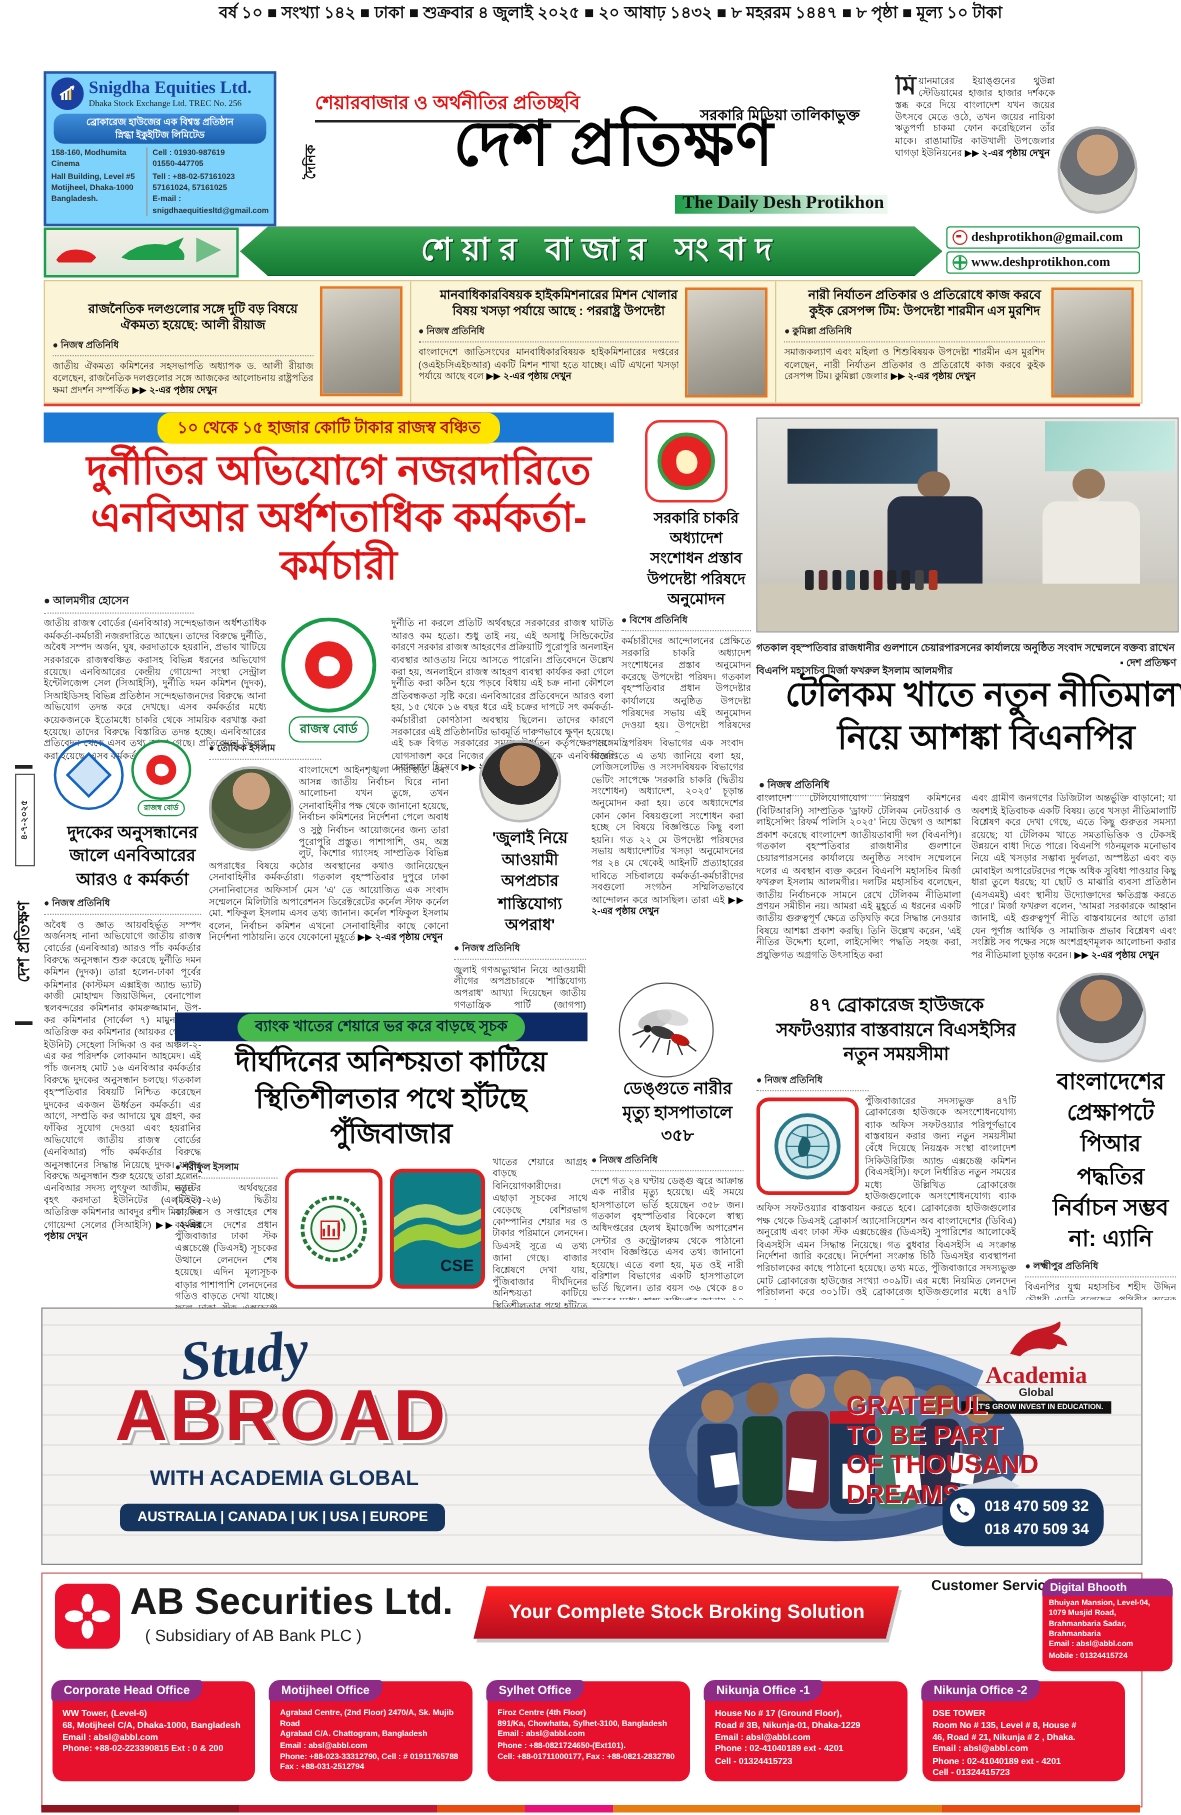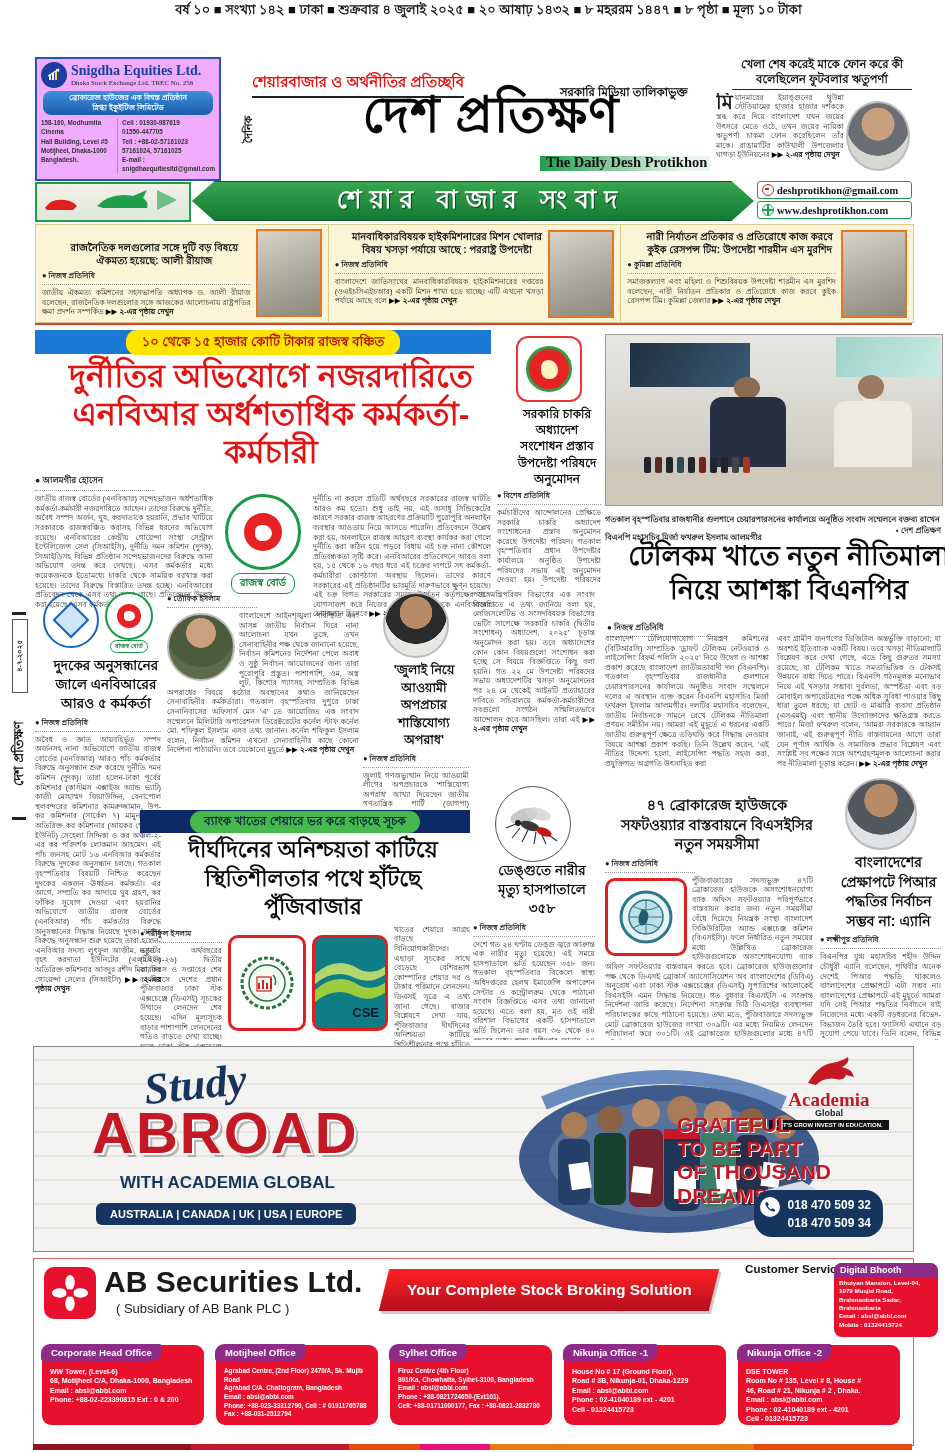--- a/index.html
+++ b/index.html
@@ -32,21 +32,21 @@
   .office-body{position:absolute;left:8px;top:22px;right:6px;font-size:7px;font-weight:bold;line-height:1.35;}
   .mic{width:7px;height:16px;background:#23242a;border-radius:2px;margin:0 2px;display:inline-block;}
 </style>
 </head>
 <body>
 
 <div id="page">
 
   <div class="abs ctr" style="left:0;top:27;width:945px;font-size:13px;font-weight:bold;">বর্ষ ১০ ■ সংখ্যা ১৪২ ■ ঢাকা ■ শুক্রবার ৪ জুলাই ২০২৫ ■ ২০ আষাঢ় ১৪৩২ ■ ৮ মহররম ১৪৪৭ ■ ৮ পৃষ্ঠা ■ মূল্য ১০ টাকা</div>
 
-  <div class="abs" style="left:35px;top:57px;width:182px;height:120px;border:2px solid #2b56a8;background:#f0abfc;">
+  <div class="abs" style="left:35px;top:57px;width:182px;height:120px;border:2px solid #2b56a8;background:#7dd3fc;">
     <div style="display:flex;align-items:center;gap:4px;padding:3px 4px 0 4px;">
       <span style="flex:0 0 auto;width:26px;height:26px;border-radius:50%;background:#1b3fa0;display:flex;align-items:center;justify-content:center;">
         <svg width="16" height="16" viewBox="0 0 16 16">
             <rect x="3" y="8" width="2" height="5" fill="#fff"></rect>
             <rect x="6" y="6" width="2" height="7" fill="#fff"></rect>
             <rect x="9" y="4" width="2" height="9" fill="#ffd24a"></rect>
             <path d="M2 9 L13 2 M13 2 l-3 1 M13 2 l-1 3" stroke="#fff" stroke-width="1.2" fill="none"></path>
           </svg>
       </span>
       <span>
@@ -72,21 +72,20 @@
   <div class="abs" style="left:240px;top:58px;width:470px;height:118px;">
     <div class="abs" style="left:12px;top:12px;font-size:15px;font-weight:bold;color:#e31313;border-bottom:2px solid #222;padding-bottom:1px;">শেয়ারবাজার ও অর্থনীতির প্রতিচ্ছবি</div>
     <div class="abs" style="left:320px;top:26px;font-size:11.5px;font-weight:bold;color:#000;">সরকারি মিডিয়া তালিকাভুক্ত</div>
     <div class="abs" style="left:-4px;top:62px;font-size:11px;font-weight:bold;transform:rotate(-90deg);transform-origin:center;">দৈনিক</div>
     <div class="abs ctr" style="left:10px;top:32px;width:450px;font-size:50px;font-weight:bold;color:#050505;letter-spacing:1px;line-height:1;">দেশ প্রতিক্ষণ</div>
     <div class="abs" style="left:300px;top:98px;width:170px;height:15px;background:linear-gradient(90deg,#1f9e4b,#eaf7ee 85%);"></div>
     <div class="abs" style="left:306px;top:96px;width:164px;font-family:'Liberation Serif',serif;font-size:14.5px;font-weight:bold;color:#111;">The Daily Desh Protikhon</div>
   </div>
 
   <div class="abs" style="left:716px;top:57px;width:196px;height:120px;">
-    <div class="ctr hl-blk" style="font-size:11.5px;line-height:1.3;border-bottom:1.5px solid #222;padding-bottom:2px;">খেলা শেষ করেই মাকে ফোন করে কী বলেছিলেন ফুটবলার ঋতুপর্ণা</div>
     <div class="abs portrait" style="right:2px;top:44px;width:60px;height:66px;border-radius:50%;"></div>
     <div style="margin-top:3px;width:128px;" class="body75 j ovh">
       <span style="float:left;font-size:20px;font-weight:bold;line-height:.9;margin-right:2px;">মি</span><span>য়ানমারের ইয়াঙ্গুনের থুউন্না স্টেডিয়ামের হাজার হাজার দর্শককে স্তব্ধ করে দিয়ে বাংলাদেশ যখন জয়ের উৎসবে মেতে ওঠে, তখন জয়ের নায়িকা ঋতুপর্ণা চাকমা ফোন করেছিলেন তাঁর মাকে। রাঙামাটির কাউখালী উপজেলার ঘাগড়া ইউনিয়নের</span>
       <span class="jump">▶▶ ২-এর পৃষ্ঠায় দেখুন</span>
     </div>
   </div>
 
   <div class="abs" style="left:35px;top:182px;width:152px;height:36px;border:2px solid #1f9e4b;background:linear-gradient(180deg,#f3efe6,#dde8da);">
     <svg width="148" height="32" viewBox="0 0 148 32">
       <path d="M8 24 q6 -10 20 -8 q8 1 12 6 l-4 4 l-26 0 z" fill="#e02020"></path>
@@ -280,21 +279,21 @@
       <span>পুঁজিবাজারের সদস্যভুক্ত ৪৭টি ব্রোকারেজ হাউজকে অসংশোধনযোগ্য ব্যাক অফিস সফটওয়্যার পরিপূর্ণভাবে বাস্তবায়ন করার জন্য নতুন সময়সীমা বেঁধে দিয়েছে নিয়ন্ত্রক সংস্থা বাংলাদেশ সিকিউরিটিজ অ্যান্ড এক্সচেঞ্জ কমিশন (বিএসইসি)। ফলে নির্ধারিত নতুন সময়ের মধ্যে উল্লিখিত ব্রোকারেজ হাউজগুলোকে অসংশোধনযোগ্য ব্যাক অফিস সফটওয়্যার বাস্তবায়ন করতে হবে।</span>
       <span>ব্রোকারেজ হাউজগুলোর পক্ষ থেকে ডিএসই ব্রোকার্স অ্যাসোসিয়েশন অব বাংলাদেশের (ডিবিএ) অনুরোধ এবং ঢাকা স্টক এক্সচেঞ্জের (ডিএসই) সুপারিশের আলোকেই বিএসইসি এমন সিদ্ধান্ত নিয়েছে। গত বুধবার বিএসইসি এ সংক্রান্ত নির্দেশনা জারি করেছে। নির্দেশনা সংক্রান্ত চিঠি ডিএসইর ব্যবস্থাপনা পরিচালকের কাছে পাঠানো হয়েছে। তথ্য মতে, পুঁজিবাজারে সদস্যভুক্ত মোট ব্রোকারেজ হাউজের সংখ্যা ৩০৯টি। এর মধ্যে নিয়মিত লেনদেন পরিচালনা করে ৩০১টি। ওই ব্রোকারেজ হাউজগুলোর মধ্যে ৪৭টি প্রতিষ্ঠান অসংশোধনযোগ্য ব্যাক অফিস সফটওয়্যার বাস্তবায়নের কার্যক্রম প্রক্রিয়াধীন রয়েছে। ওই ৪৭টি ব্রোকারেজ হাউজের মধ্যে ৩১ জুলাইয়ের মধ্যে ৫টি, ১৫ আগস্টের মধ্যে ১০টি, ৩১ আগস্টের মধ্যে ৩০টি ব্রোকারেজ হাউজকে অসংশোধনযোগ্য ব্যাক অফিস সফটওয়্যার বাস্তবায়ন করতে হবে।</span>
       
     </div>
   </div>
 
   <div class="abs ovh" style="left:820px;top:778px;width:121px;height:262px;">
     <div style="display:flex;justify-content:center;">
       <div class="portrait" style="width:68px;height:68px;background:radial-gradient(circle at 50% 30%,#b98a66 0 28%,#53585e 29% 58%,#dfe3e6 59%);"></div>
     </div>
-    <div class="ctr hl-blk" style="font-size:14px;line-height:1.4;margin-top:3px;">বাংলাদেশের প্রেক্ষাপটে পিআর পদ্ধতির নির্বাচন সম্ভব না: এ্যানি</div>
+    <div class="ctr hl-blk" style="font-size:18px;line-height:1.4;margin-top:3px;">বাংলাদেশের প্রেক্ষাপটে পিআর পদ্ধতির নির্বাচন সম্ভব না: এ্যানি</div>
     <div class="rep">● লক্ষ্মীপুর প্রতিনিধি</div>
     <div class="body75 j"><span>বিএনপির যুগ্ম মহাসচিব শহীদ উদ্দিন চৌধুরী এ্যানি বলেছেন, পৃথিবীর অনেক দেশেই পিআর পদ্ধতি থাকলেও বাংলাদেশের প্রেক্ষাপটে এটা সম্ভব না। বাংলাদেশের প্রেক্ষাপটে এই মুহূর্তে আমরা যদি সেই পিআর পদ্ধতির নির্বাচনে যাই নিজেদের মধ্যে একটি বড়ধরনের বিভেদ-বিভাজন তৈরি হবে। ফ্যাসিস্ট এখানে বড় সুযোগ পেয়ে যাবে। তিনি বলেন, বিভিন্ন মতবাদ আজকে যখন আসে দুই-একটা</span> <span class="jump">▶▶ ২-এর পৃষ্ঠায় দেখুন</span></div>
   </div>
 
   <div class="abs" style="left:140px;top:810px;width:330px;height:230px;">
     <div style="height:23px;background:#0e2a66;display:flex;align-items:center;justify-content:center;">
       <span style="background:#46b94c;border-radius:11px;padding:1px 14px;font-size:12px;font-weight:bold;color:#06233f;">ব্যাংক খাতের শেয়ারে ভর করে বাড়ছে সূচক</span>
     </div>
     <div class="ctr hl-blk" style="font-size:22px;line-height:1.3;margin-top:3px;">দীর্ঘদিনের অনিশ্চয়তা কাটিয়ে স্থিতিশীলতার পথে হাঁটছে পুঁজিবাজার</div>
     <div style="display:flex;gap:6px;margin-top:3px;" class="ovh">

